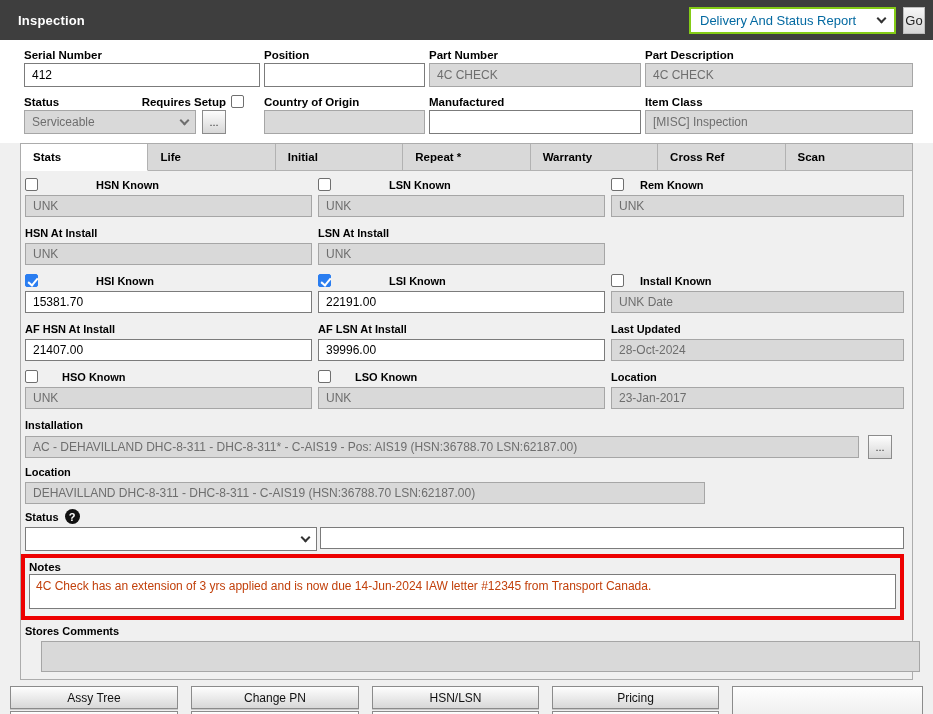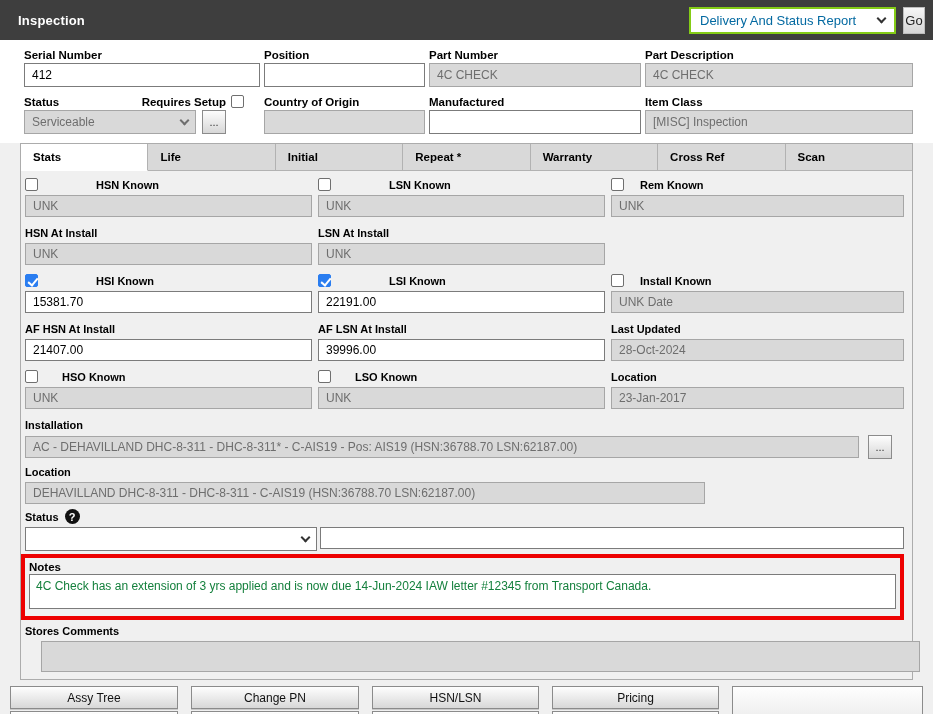--- a/index.html
+++ b/index.html
@@ -101,21 +101,21 @@
     justify-content: center; margin-left: 6px;
   }
   .status-row { display: flex; gap: 3px; margin-bottom: 3px; }
   .dd-panel { width: 292px; background: #fff; border-color: #7b7b7b; color: #000; }
   .status-inp { flex: 1; }
 
   .notes-box { border: 4px solid #ed0000; margin: 3px 0 2px -4px; padding: 1px 4px 4px 4px; background: #f0f0f0; }
   .notes-box .lbl { height: 15px; }
   textarea.notes {
     width: 100%; height: 35px; background: #fff; border: 1px solid #7b7b7b; resize: none;
-    font-family: "Liberation Sans", sans-serif; font-size: 12px; padding: 4px 6px; color: #15803d;
+    font-family: "Liberation Sans", sans-serif; font-size: 12px; padding: 4px 6px; color: #c2410c;
   }
   .stores-fld { margin-left: 16px; height: 31px !important; align-items: flex-start !important; }
 
   
   .btn-area {
     padding: 6px 10px 0 10px;
     display: grid; grid-template-columns: 168px 168px 167px 167px 1fr;
     grid-auto-rows: 23px; gap: 2px 13px;
   }
   .btn {

